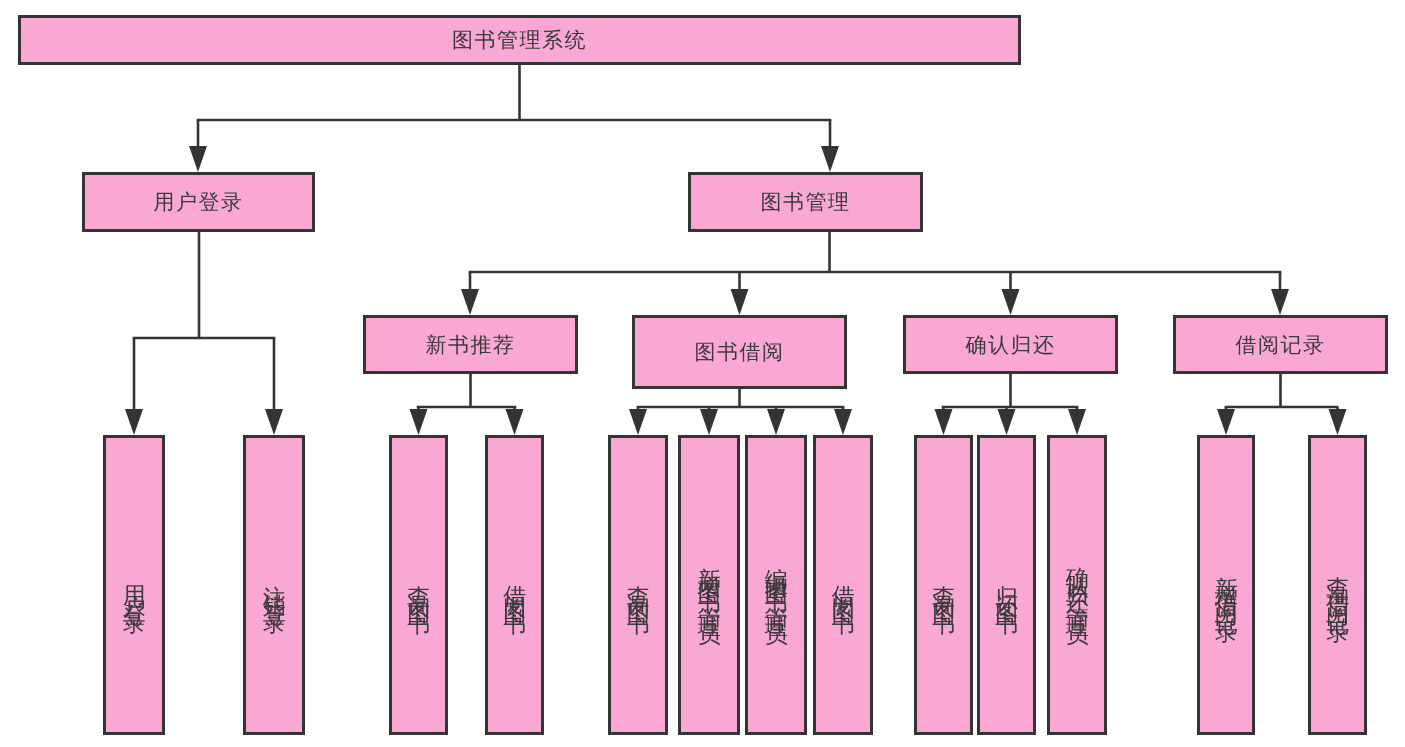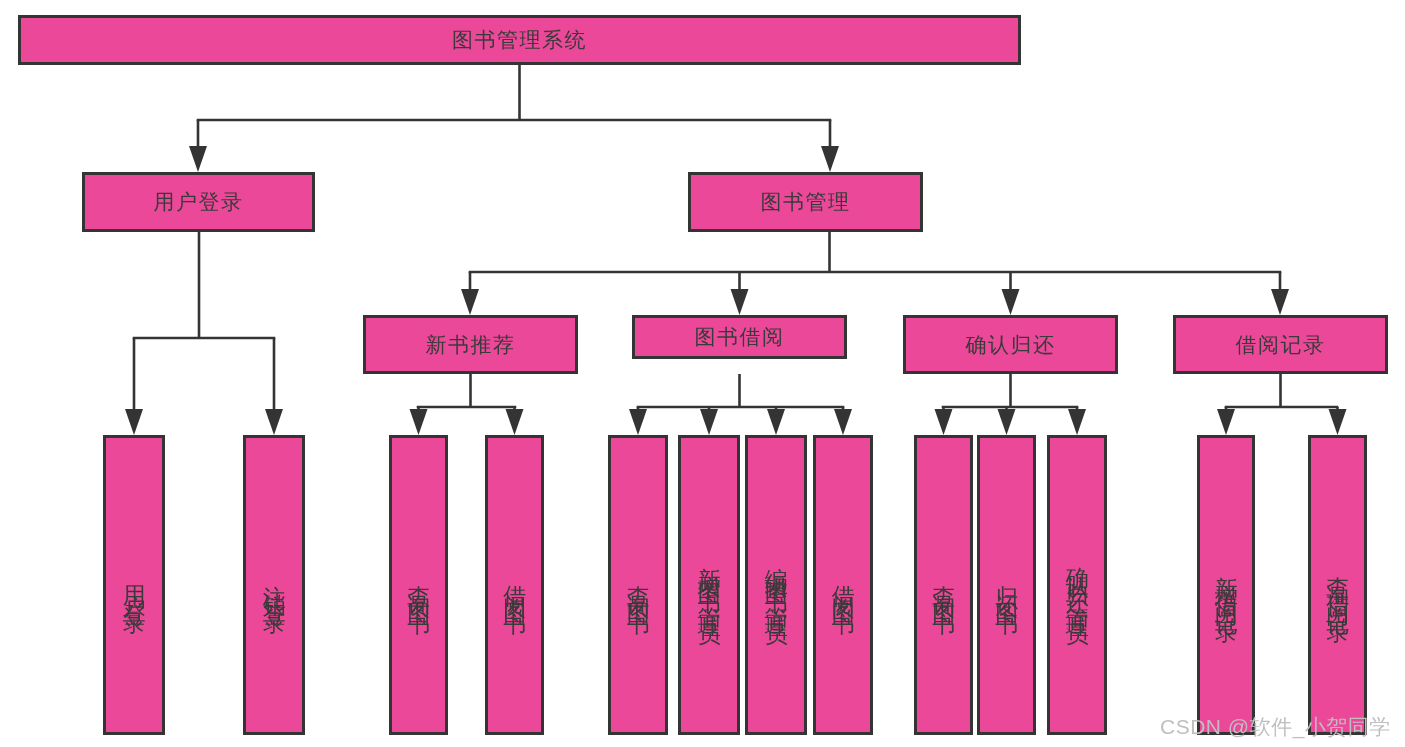--- a/index.html
+++ b/index.html
@@ -7,21 +7,21 @@
   body {
     position: relative;
     background: #ffffff;
     font-family: "Liberation Sans", sans-serif;
     overflow: hidden;
   }
   .stage { position: absolute; left: 0; top: 0; width: 1405px; height: 747px; }
   svg.connectors { position: absolute; left: 0; top: 0; z-index: 1; }
   .node {
     position: absolute;
-    background: #ec4899;
+    background: #f9a8d4;
     border: 3px solid #343434;
     color: #3a3a3a;
     display: flex;
     align-items: center;
     justify-content: center;
     z-index: 2;
   }
   .hbox { font-size: 21px; letter-spacing: 1.5px; white-space: nowrap; }
   .vbox { font-size: 23px; }
   .vtext {
@@ -110,21 +110,21 @@
   <div class="node hbox" style="left:82px; top:172px; width:233px; height:60px;">
     <span>用户登录</span>
   </div>
   <div class="node hbox" style="left:688px; top:172px; width:235px; height:60px;">
     <span>图书管理</span>
   </div>
 
   <div class="node hbox" style="left:363px; top:315px; width:215px; height:59px;">
     <span>新书推荐</span>
   </div>
-  <div class="node hbox" style="left:632px; top:315px; width:215px; height:44px;">
+  <div class="node hbox" style="left:632px; top:315px; width:215px; height:74px;">
     <span>图书借阅</span>
   </div>
   <div class="node hbox" style="left:903px; top:315px; width:215px; height:59px;">
     <span>确认归还</span>
   </div>
   <div class="node hbox" style="left:1173px; top:315px; width:215px; height:59px;">
     <span>借阅记录</span>
   </div>
 
   <div class="node vbox" style="left:103px; top:435px; width:62px; height:300px;">
@@ -164,14 +164,13 @@
     <span class="vtext">确认归还（管理员）</span>
   </div>
 
   <div class="node vbox" style="left:1197px; top:435px; width:58px; height:300px;">
     <span class="vtext">新增借阅记录</span>
   </div>
   <div class="node vbox" style="left:1308px; top:435px; width:59px; height:300px;">
     <span class="vtext">查询借阅记录</span>
   </div>
 
-  <div class="watermark">CSDN @软件_小贺同学</div>
 </div>
 
 </body></html>

